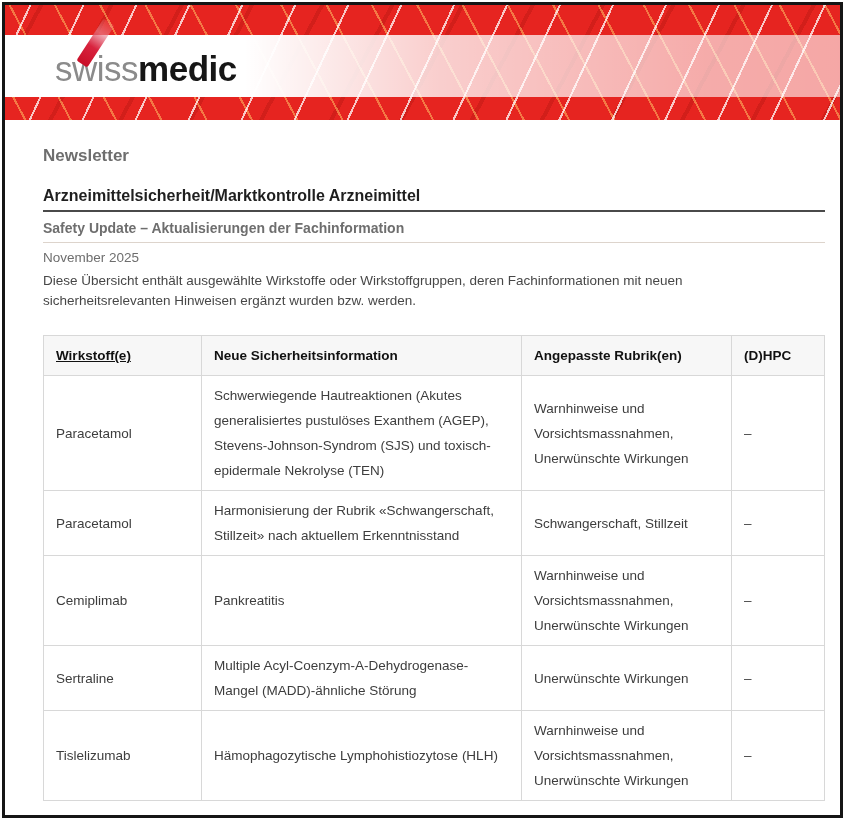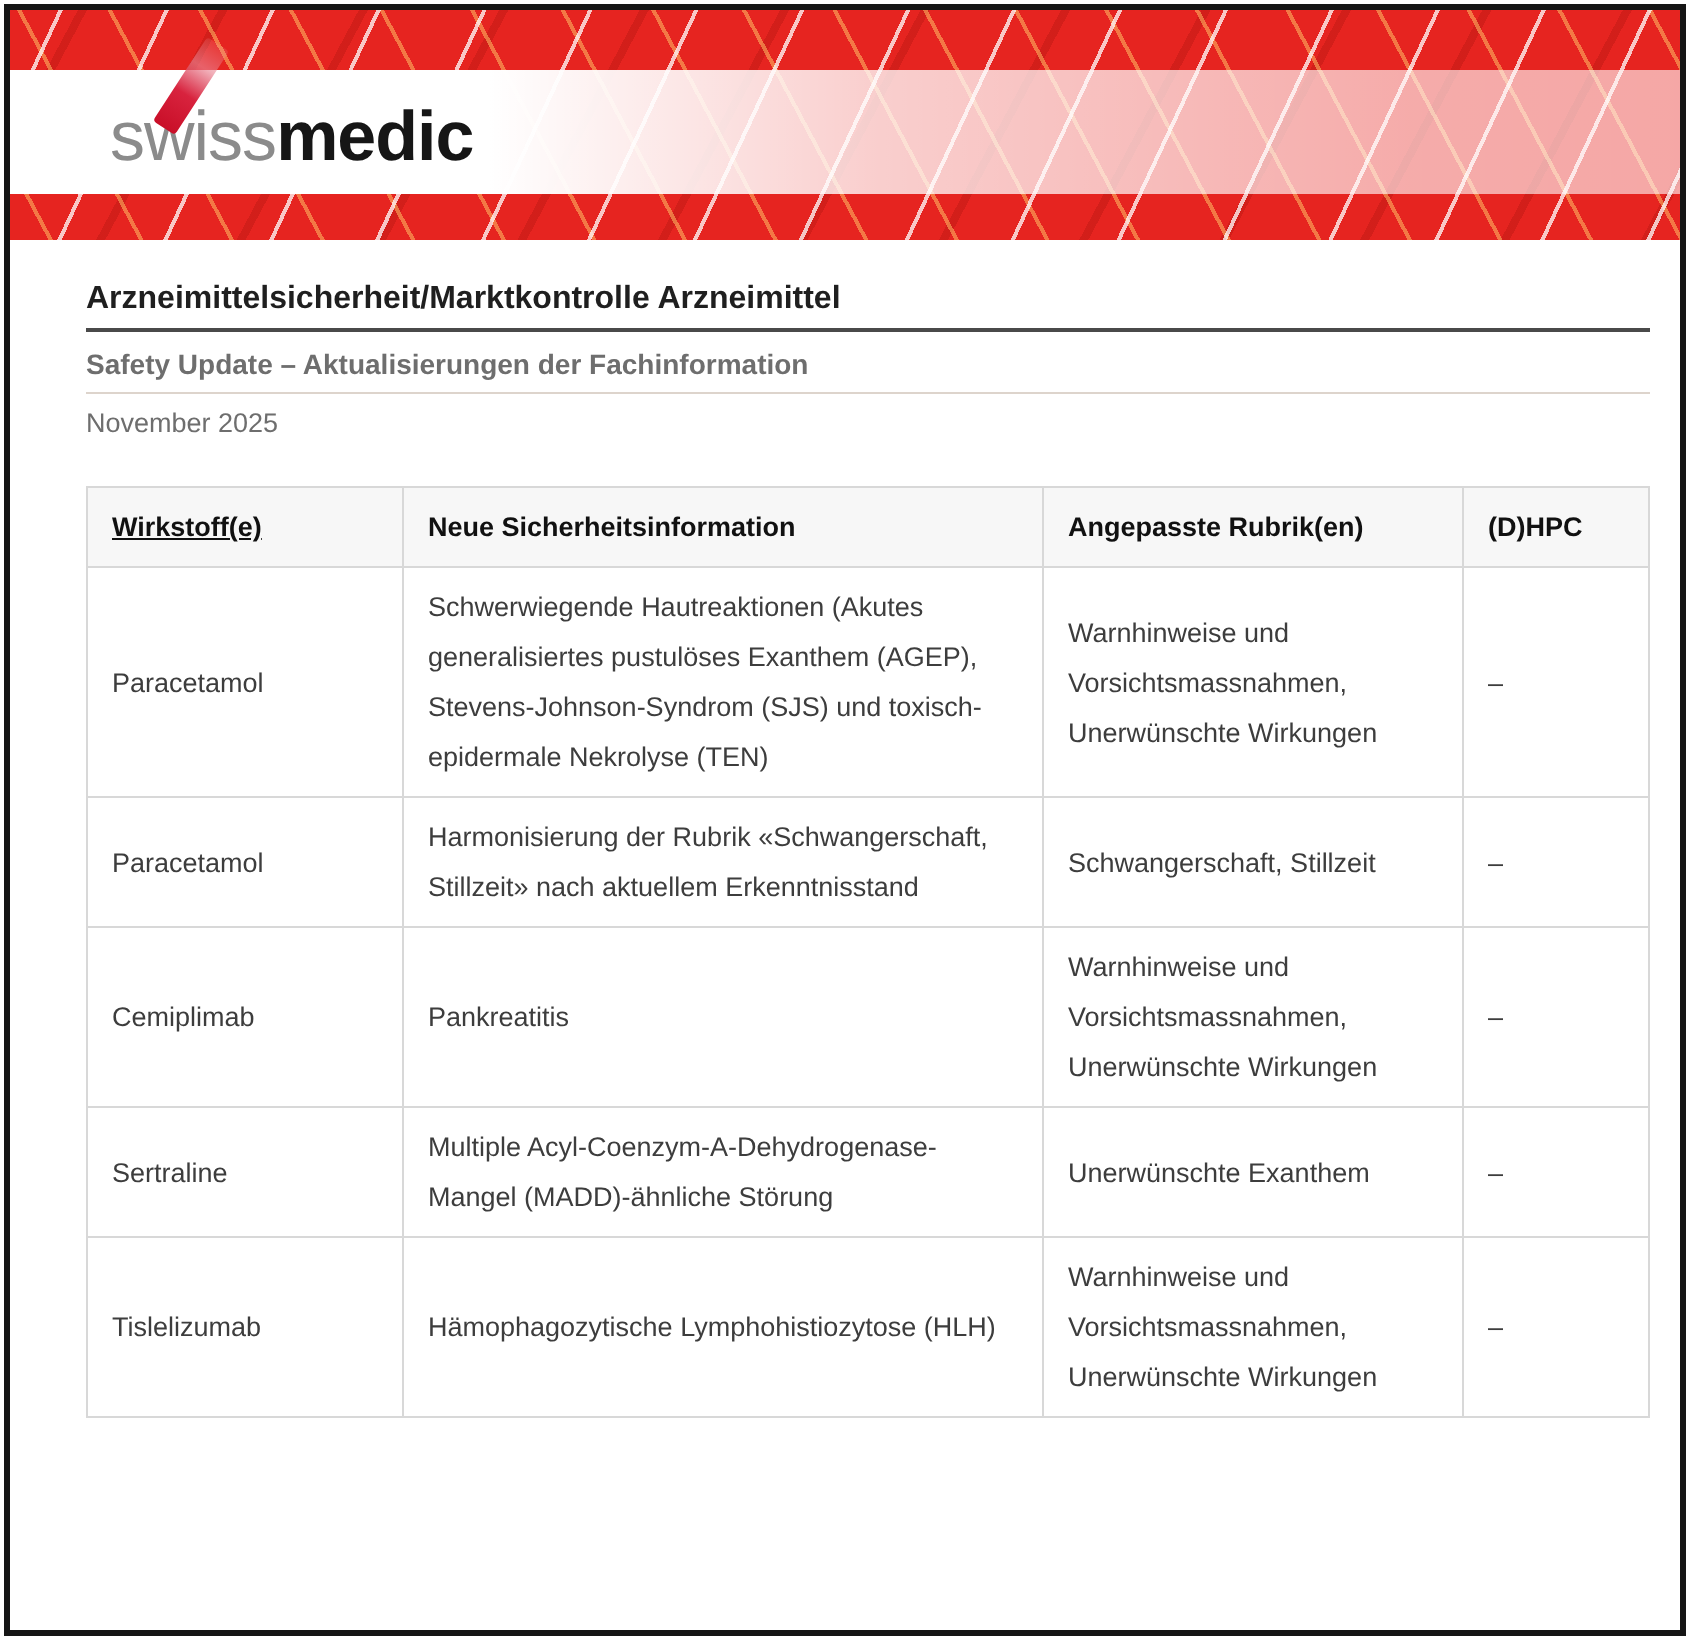--- a/index.html
+++ b/index.html
@@ -93,25 +93,27 @@
 
   <div class="banner">
     <div class="banner-overlay"></div>
     <div class="logo">
       <span class="logo-slash"></span>
       <span class="lt1">swiss</span><span class="lt2">medic</span>
     </div>
   </div>
 
   <div class="content">
+    <div class="h-news">Newsletter</div>
     <div class="h-dept">Arzneimittelsicherheit/Marktkontrolle Arzneimittel</div>
     <hr class="rule-dark">
     <div class="h-subj">Safety Update – Aktualisierungen der Fachinformation</div>
     <hr class="rule-light">
     <div class="h-date">November 2025</div>
+    <p class="intro">Diese Übersicht enthält ausgewählte Wirkstoffe oder Wirkstoffgruppen, deren Fachinformationen mit neuen sicherheitsrelevanten Hinweisen ergänzt wurden bzw. werden.</p>
 
     <table class="fi">
       <thead>
         <tr>
           <th class="c1">Wirkstoff(e)</th>
           <th class="c2">Neue Sicherheitsinformation</th>
           <th class="c3">Angepasste Rubrik(en)</th>
           <th class="c4">(D)HPC</th>
         </tr>
       </thead>
@@ -130,21 +132,21 @@
         </tr>
         <tr>
           <td>Cemiplimab</td>
           <td>Pankreatitis</td>
           <td>Warnhinweise und Vorsichtsmassnahmen, Unerwünschte Wirkungen</td>
           <td>–</td>
         </tr>
         <tr>
           <td>Sertraline</td>
           <td>Multiple Acyl-Coenzym-A-Dehydrogenase-Mangel (MADD)-ähnliche Störung</td>
-          <td>Unerwünschte Exanthem</td>
+          <td>Unerwünschte Wirkungen</td>
           <td>–</td>
         </tr>
         <tr>
           <td>Tislelizumab</td>
           <td>Hämophagozytische Lymphohistiozytose (HLH)</td>
           <td>Warnhinweise und Vorsichtsmassnahmen, Unerwünschte Wirkungen</td>
           <td>–</td>
         </tr>
       </tbody>
     </table>

